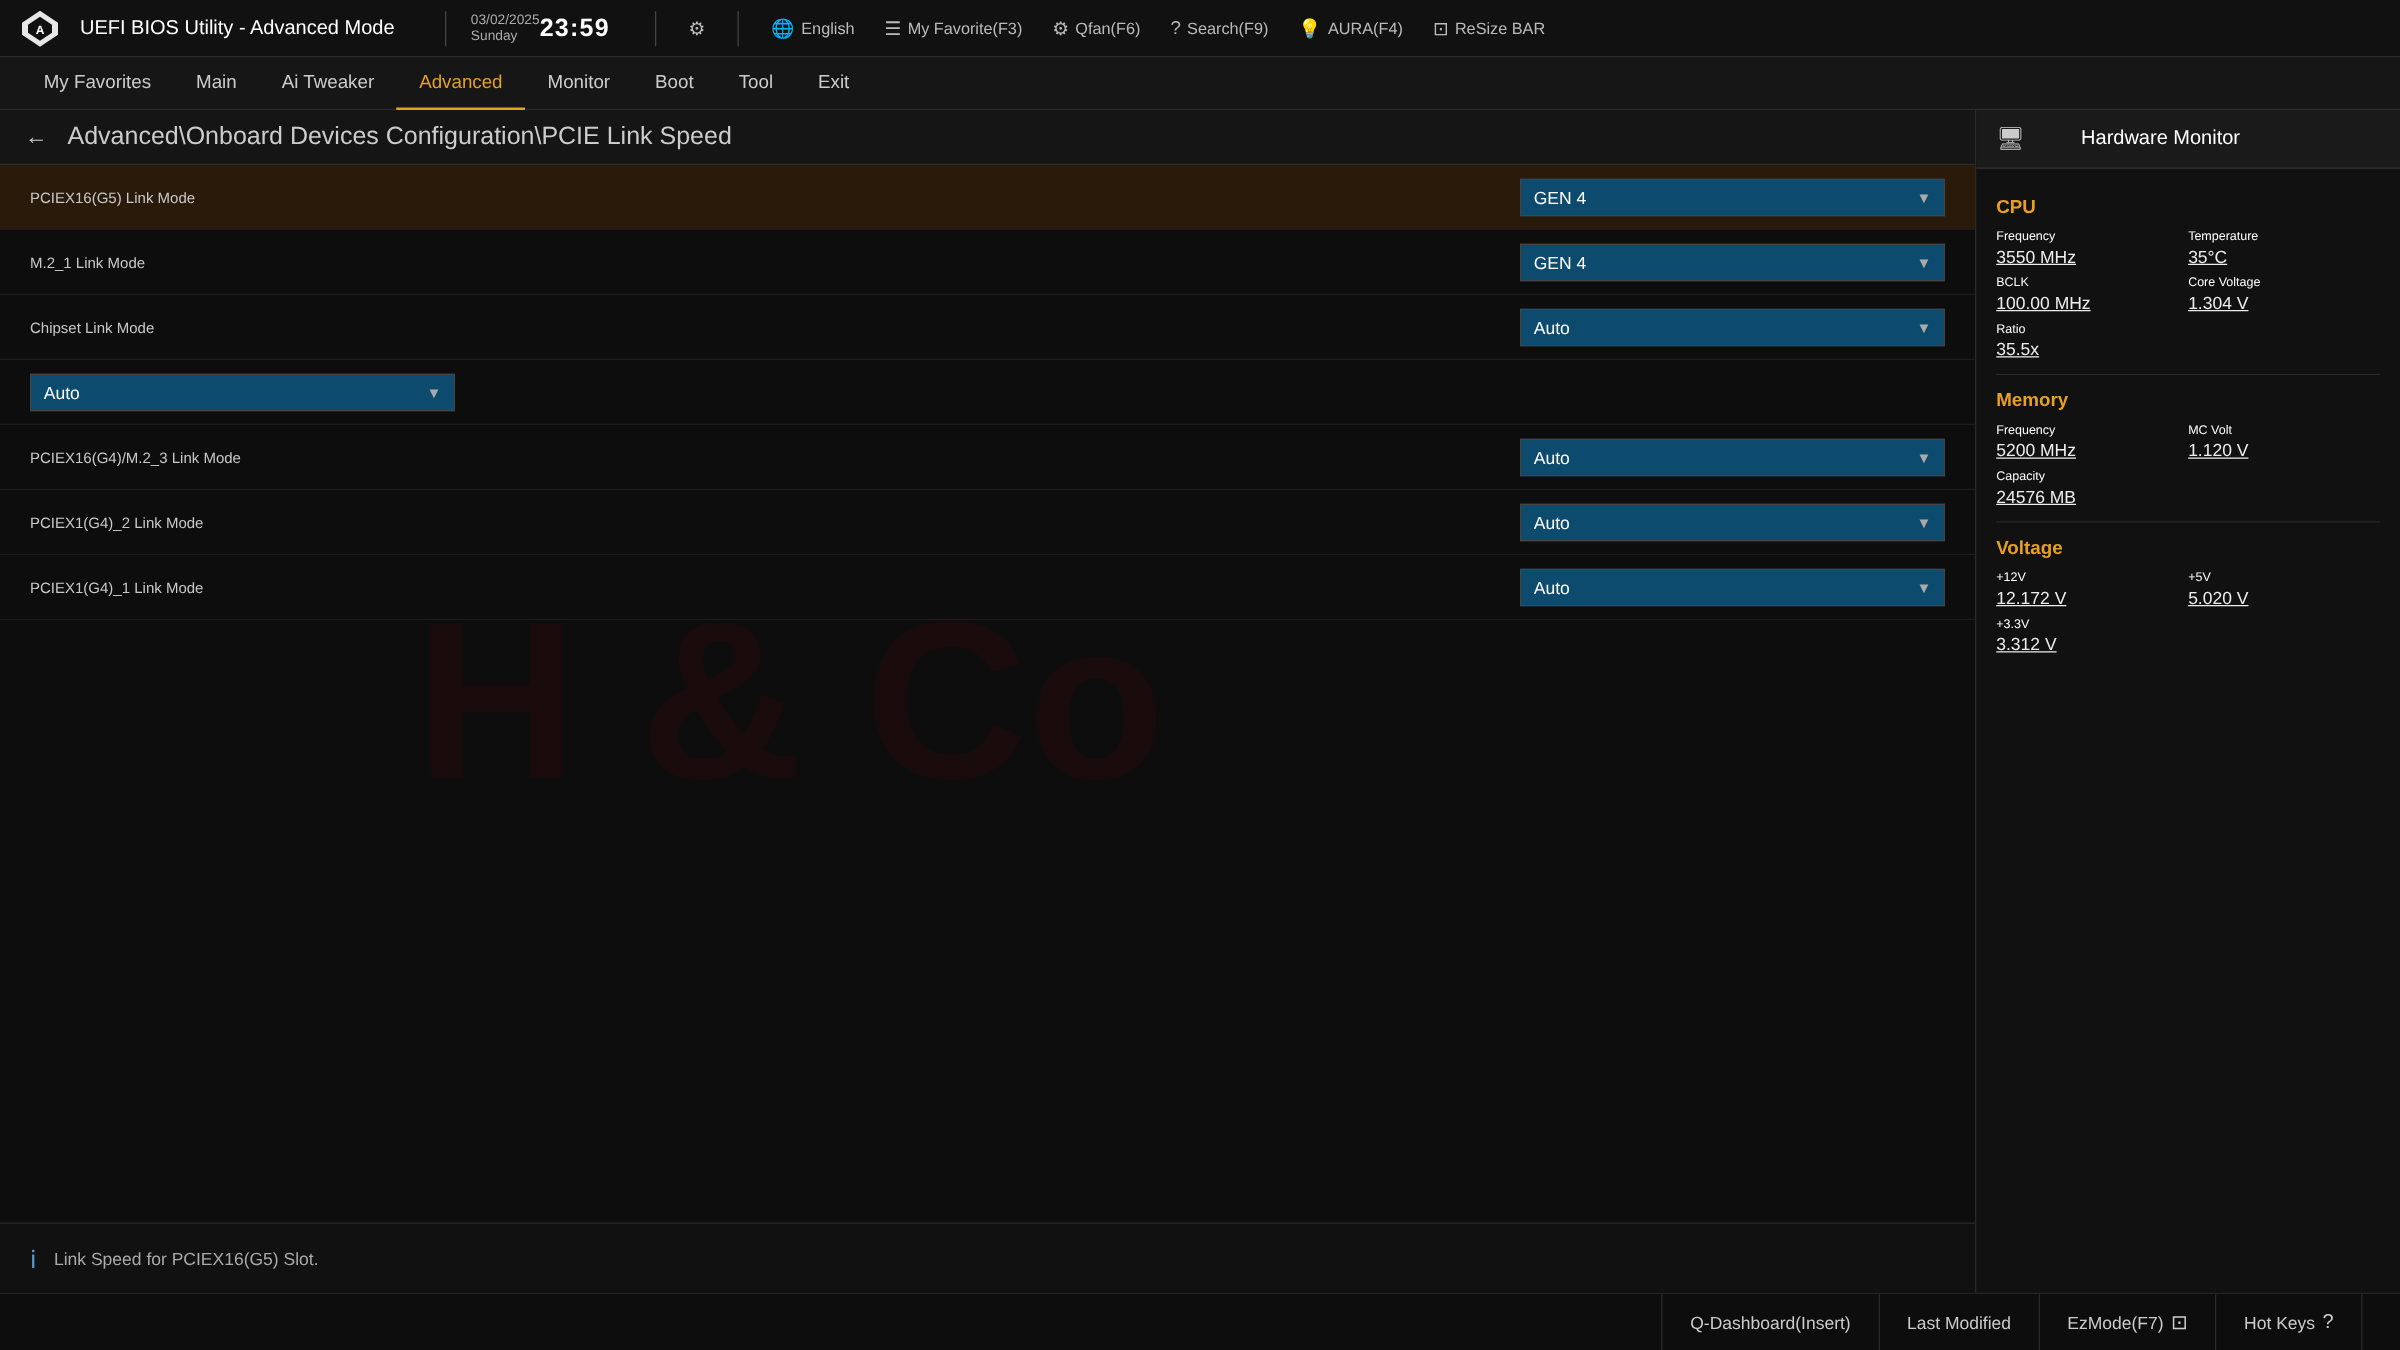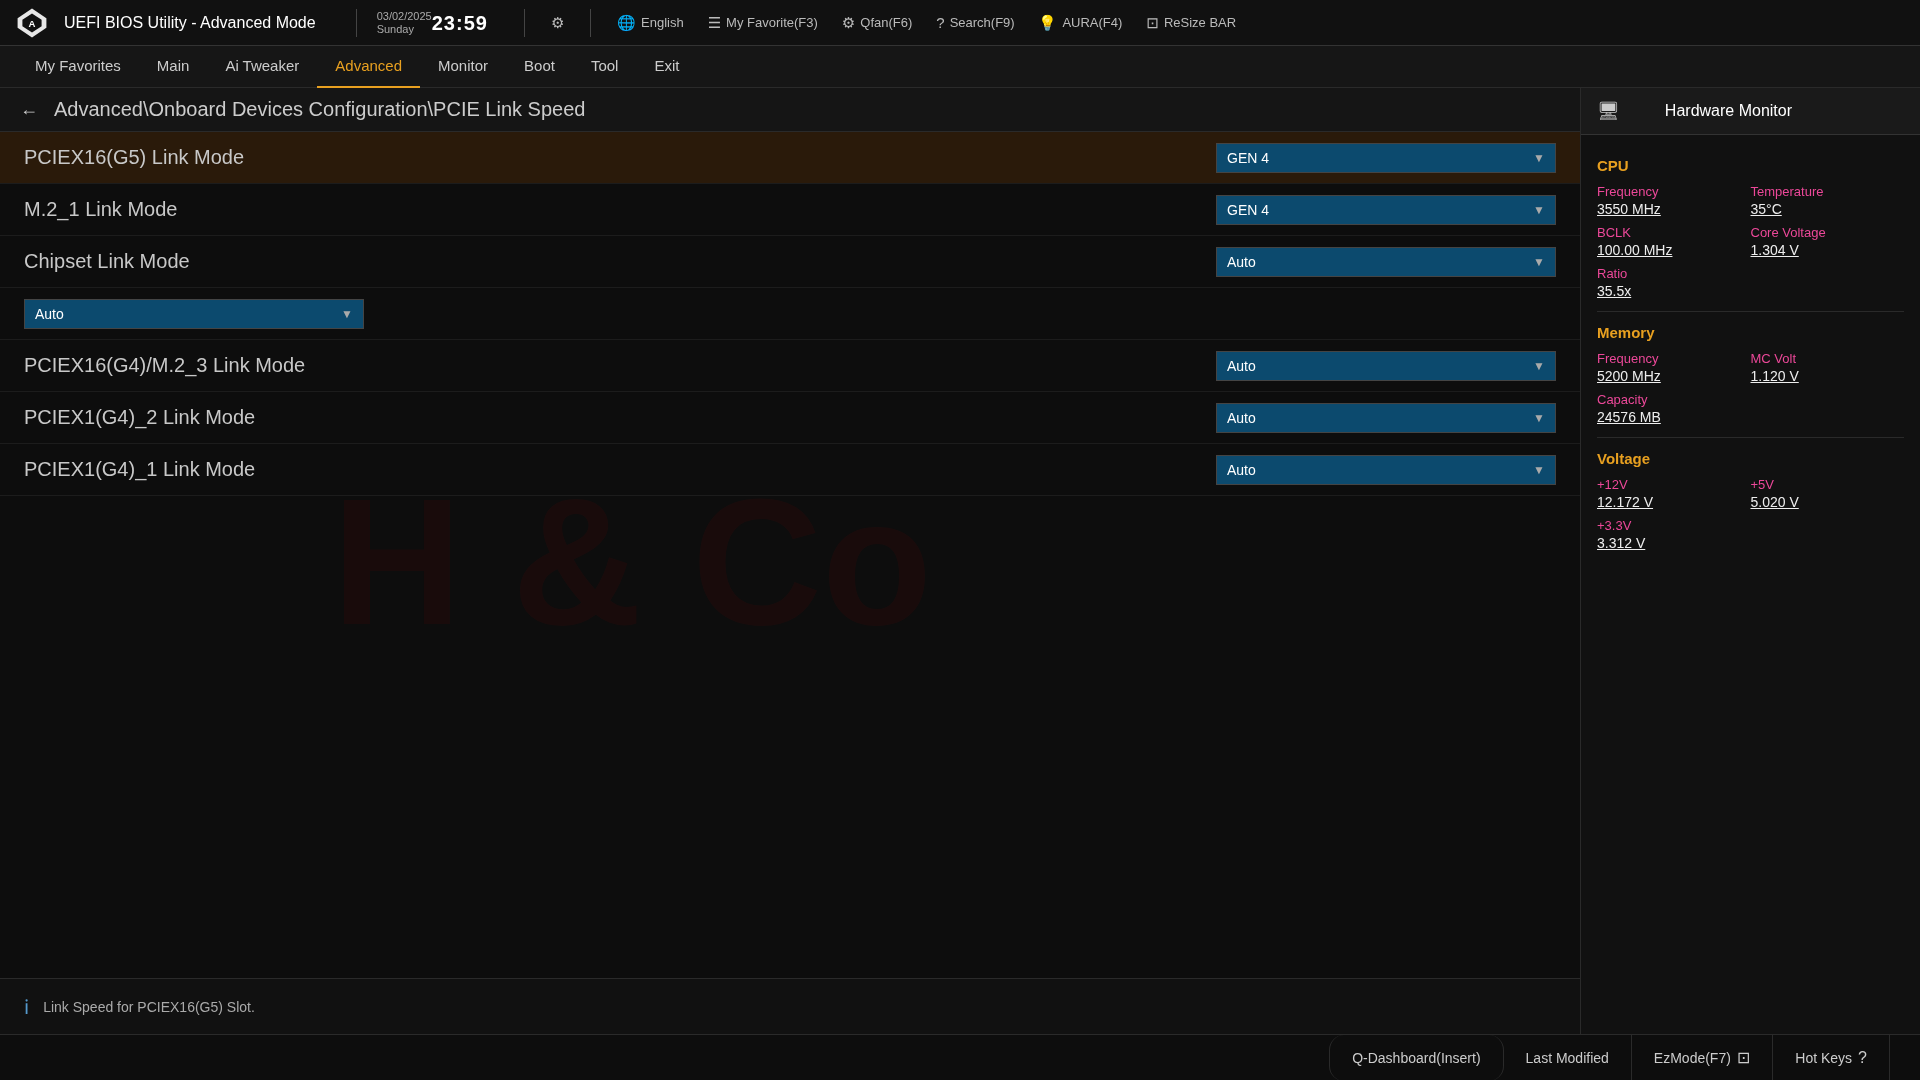--- a/index.html
+++ b/index.html
@@ -151,21 +151,21 @@
       align-items: center;
       padding: 0 24px;
       height: 52px;
       border-bottom: 1px solid #1c1c1c;
       cursor: pointer;
     }
     .setting-row.selected { background: #2a1a0a; }
     .setting-label {
       flex: 1;
       color: #c8c8c8;
-      font-size: 20px;
+      font-size: 12px;
     }
     .setting-value-wrap {
       width: 340px;
     }
     .dropdown-box {
       background: #0c4a6e;
       border: 1px solid #444;
       color: #fff;
       font-size: 14px;
       padding: 6px 10px;
@@ -236,21 +236,21 @@
       display: flex;
       justify-content: space-between;
       margin-bottom: 8px;
     }
     .hw-col {
       display: flex;
       flex-direction: column;
       gap: 2px;
       flex: 1;
     }
-    .hw-label { color: #ec4899; font-size: 13px; }
+    .hw-label { color: #ffffff; font-size: 10px; }
     .hw-value { color: #eee; font-size: 14px; text-decoration: underline; }
 
     
     #bottom-bar {
       background: #0d0d0d;
       height: 46px;
       display: flex;
       align-items: center;
       justify-content: flex-end;
       padding: 0 30px;
@@ -261,21 +261,21 @@
       color: #ccc;
       font-size: 14px;
       padding: 0 22px;
       height: 46px;
       display: flex;
       align-items: center;
       cursor: pointer;
       border-right: 1px solid #2a2a2a;
       white-space: nowrap;
     }
-    .bottom-btn:first-child { border-left: 1px solid #2a2a2a; border-radius: 15px; }
+    .bottom-btn:first-child { border-left: 1px solid #2a2a2a; }
     .bottom-btn-icon { margin-left: 6px; font-size: 16px; }
   </style>
 </head>
 <body>
 
 <div id="top-bar">
 
   <svg id="logo" viewBox="0 0 40 40" fill="none">
     <polygon points="20,2 38,14 38,26 20,38 2,26 2,14" fill="#fff" opacity="0.9"></polygon>
     <polygon points="20,8 32,16 32,24 20,32 8,24 8,16" fill="#111"></polygon>

